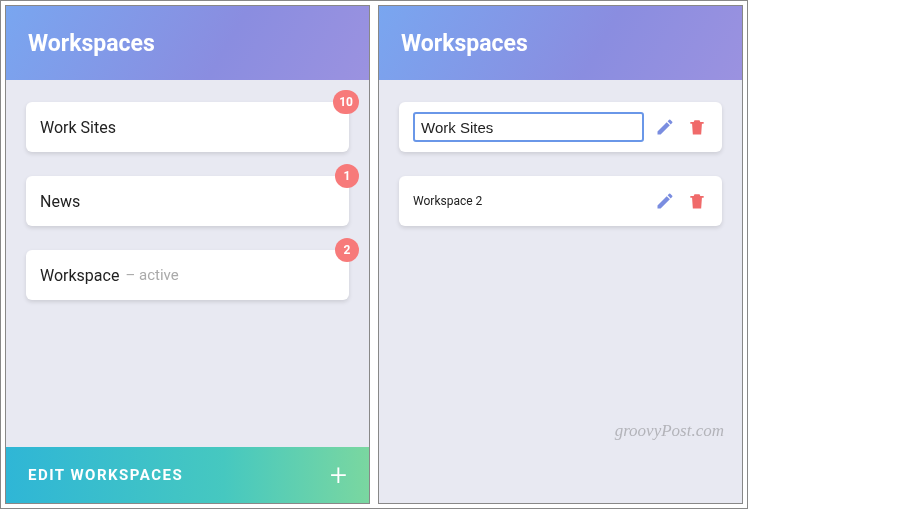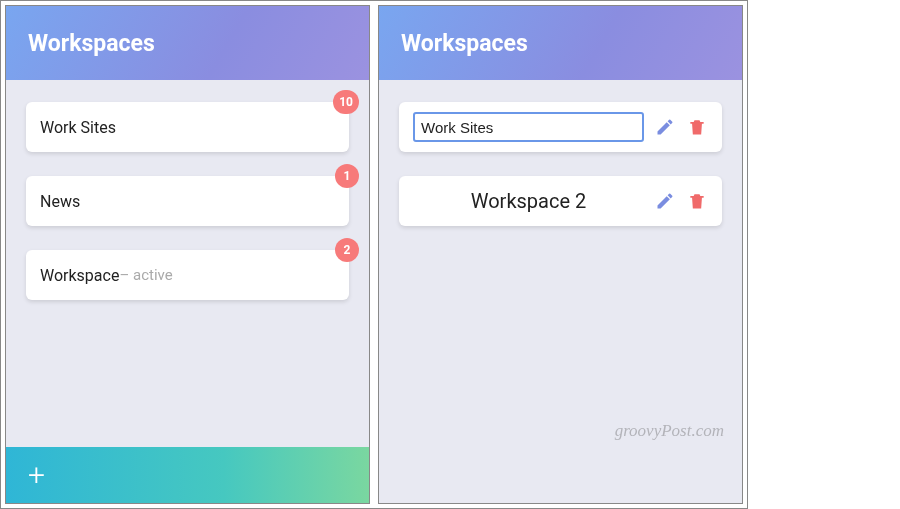--- a/index.html
+++ b/index.html
@@ -58,20 +58,21 @@
     padding: 0 14px;
     position: relative;
   }
   .card-label {
     font-size: 16px;
     color: #222;
   }
   .card-sub {
     font-size: 15px;
     color: #aaa;
+    margin-left: 6px;
   }
   .badge {
     position: absolute;
     top: -12px;
     right: -10px;
     min-width: 24px;
     height: 24px;
     border-radius: 12px;
     background: #f77a7a;
     color: #fff;
@@ -114,23 +115,22 @@
     border: 2px solid #6a97e8;
     border-radius: 3px;
     height: 30px;
     font-size: 15px;
     padding: 0 6px;
     color: #222;
     outline: none;
   }
   .edit-name {
     flex: 1;
-    font-size: 20px;
+    font-size: 12px;
     color: #222;
-    text-align: center;
   }
   .icon-btn {
     width: 22px;
     height: 22px;
     display: flex;
     align-items: center;
     justify-content: center;
     cursor: pointer;
   }
   .pencil svg { width: 20px; height: 20px; }
@@ -169,20 +169,21 @@
       </div>
 
       <div class="card">
         <span class="card-label">Workspace</span>
         <span class="card-sub">– active</span>
         <span class="badge">2</span>
       </div>
 
     </div>
     <div class="footer">
+      <span class="footer-label">EDIT WORKSPACES</span>
       <span class="plus">+</span>
     </div>
   </div>
 
   <div class="panel">
     <div class="header">
       <div class="header-title">Workspaces</div>
     </div>
     <div class="list">
 

